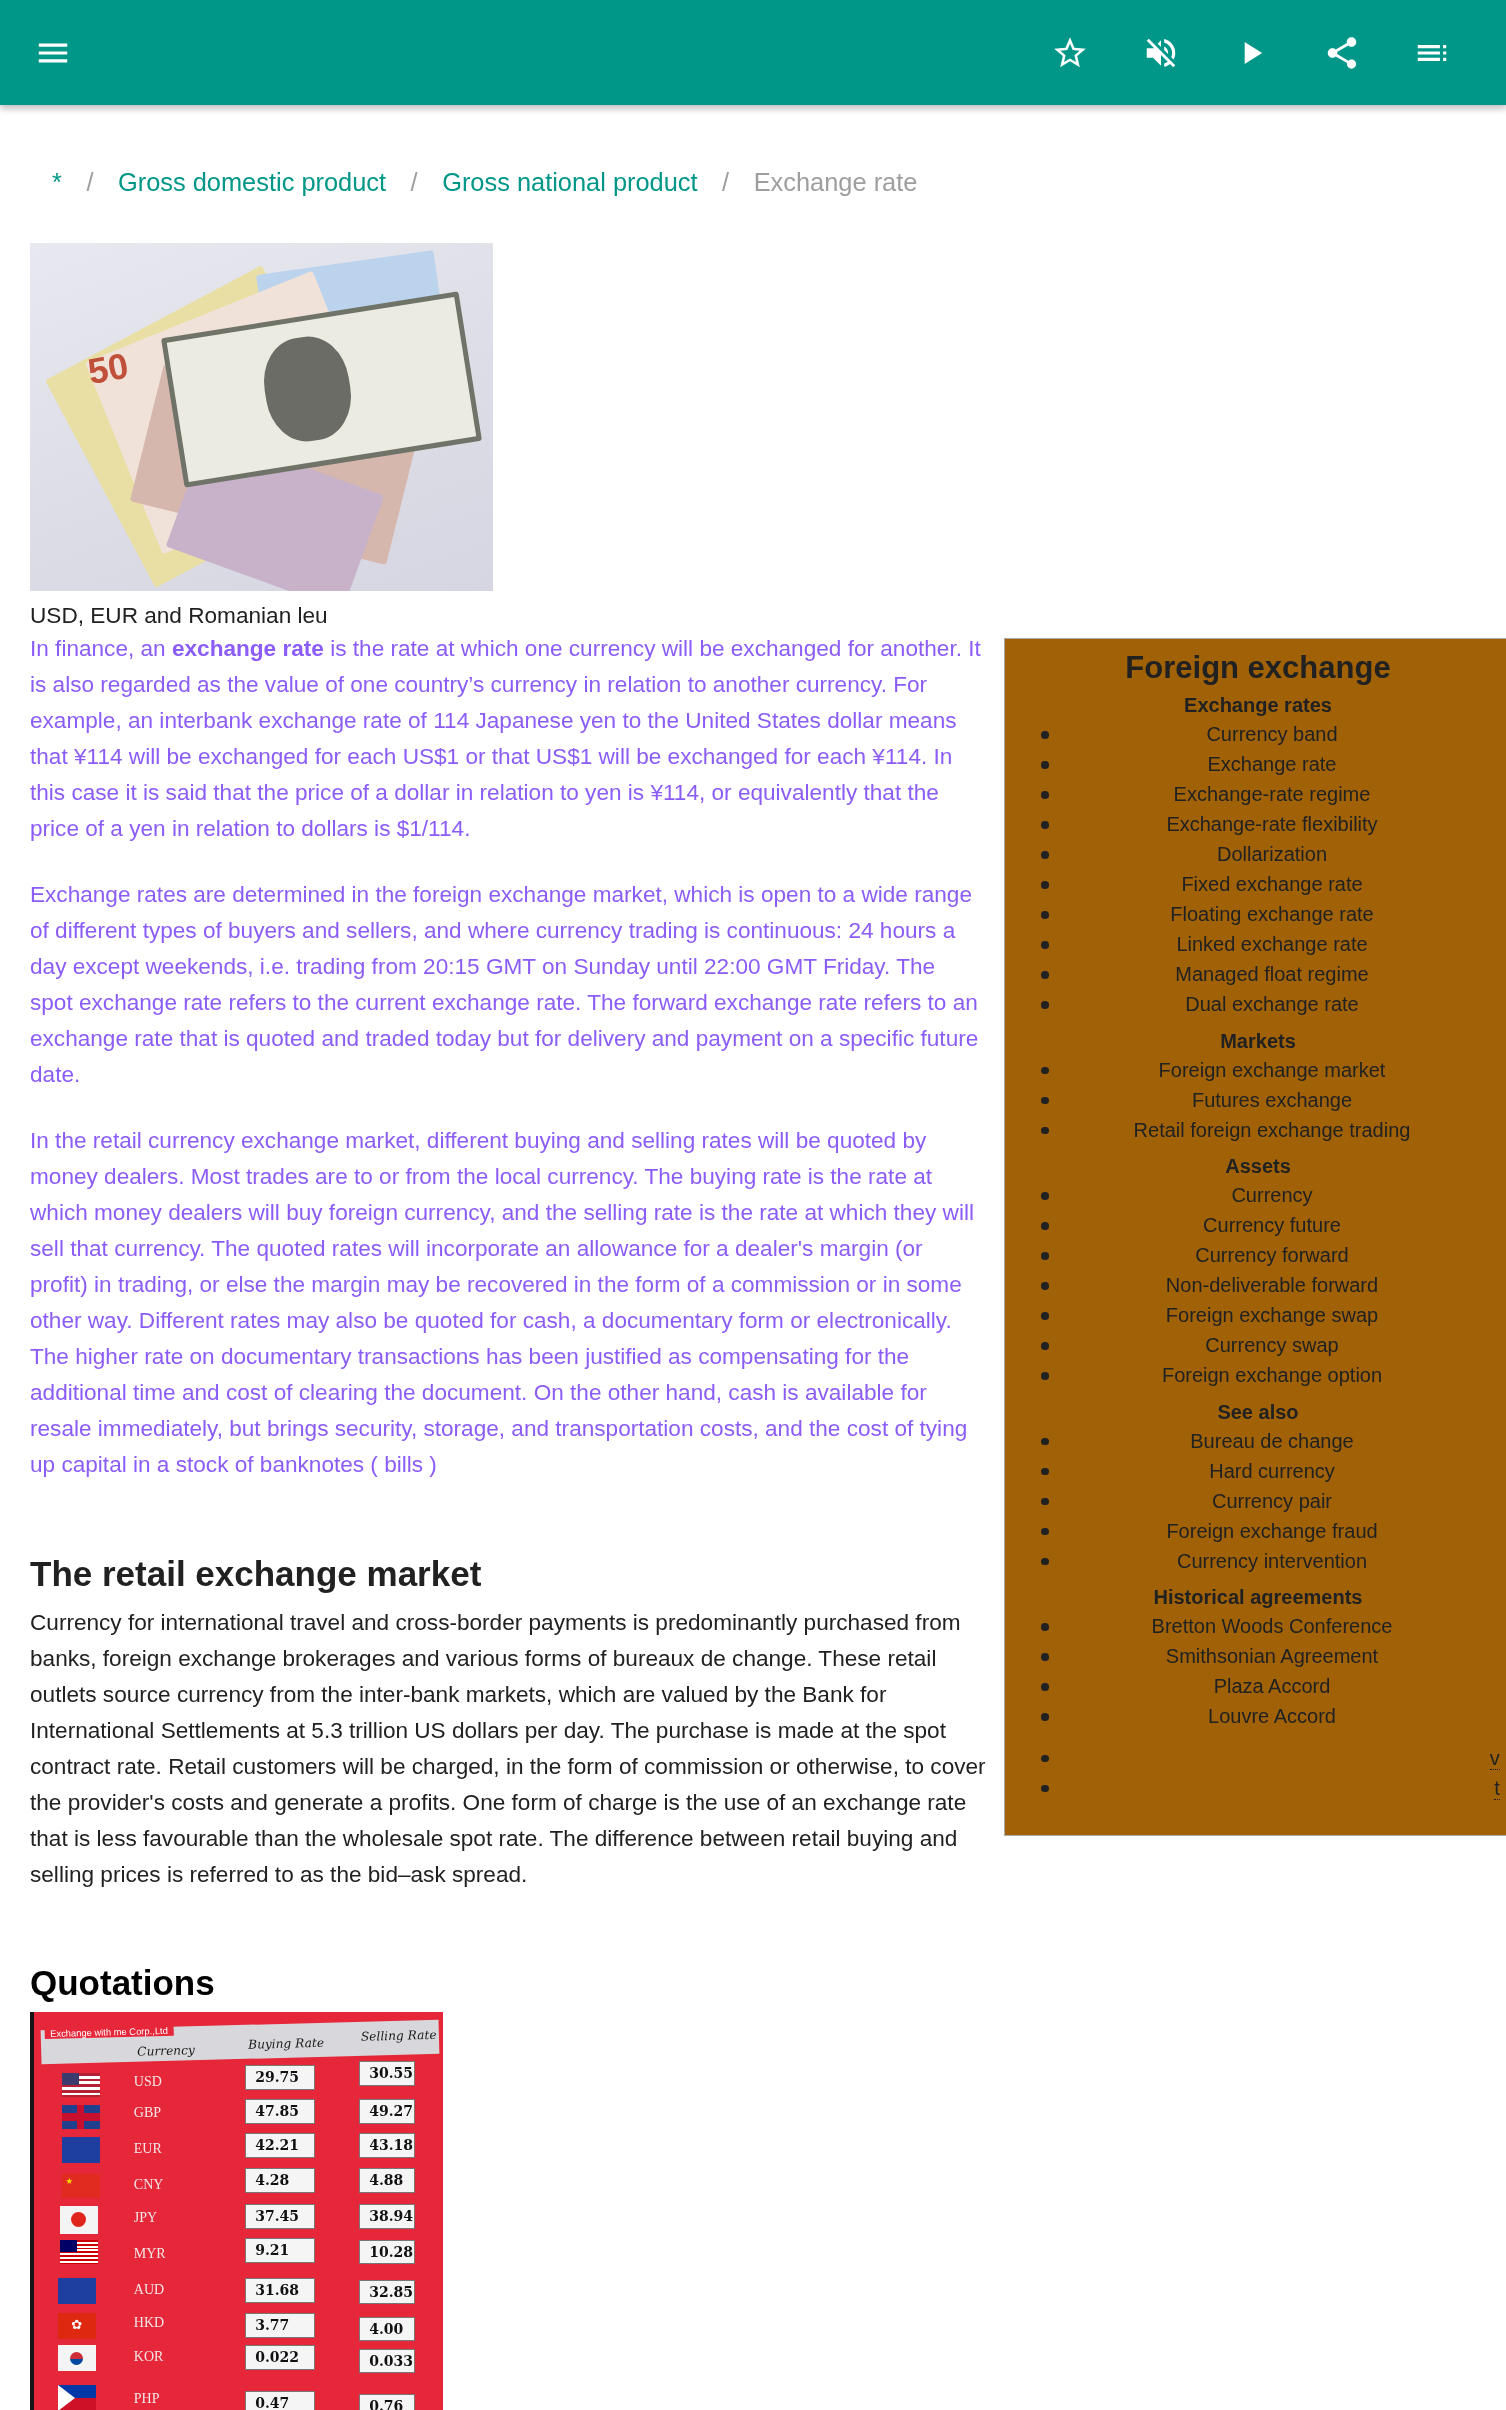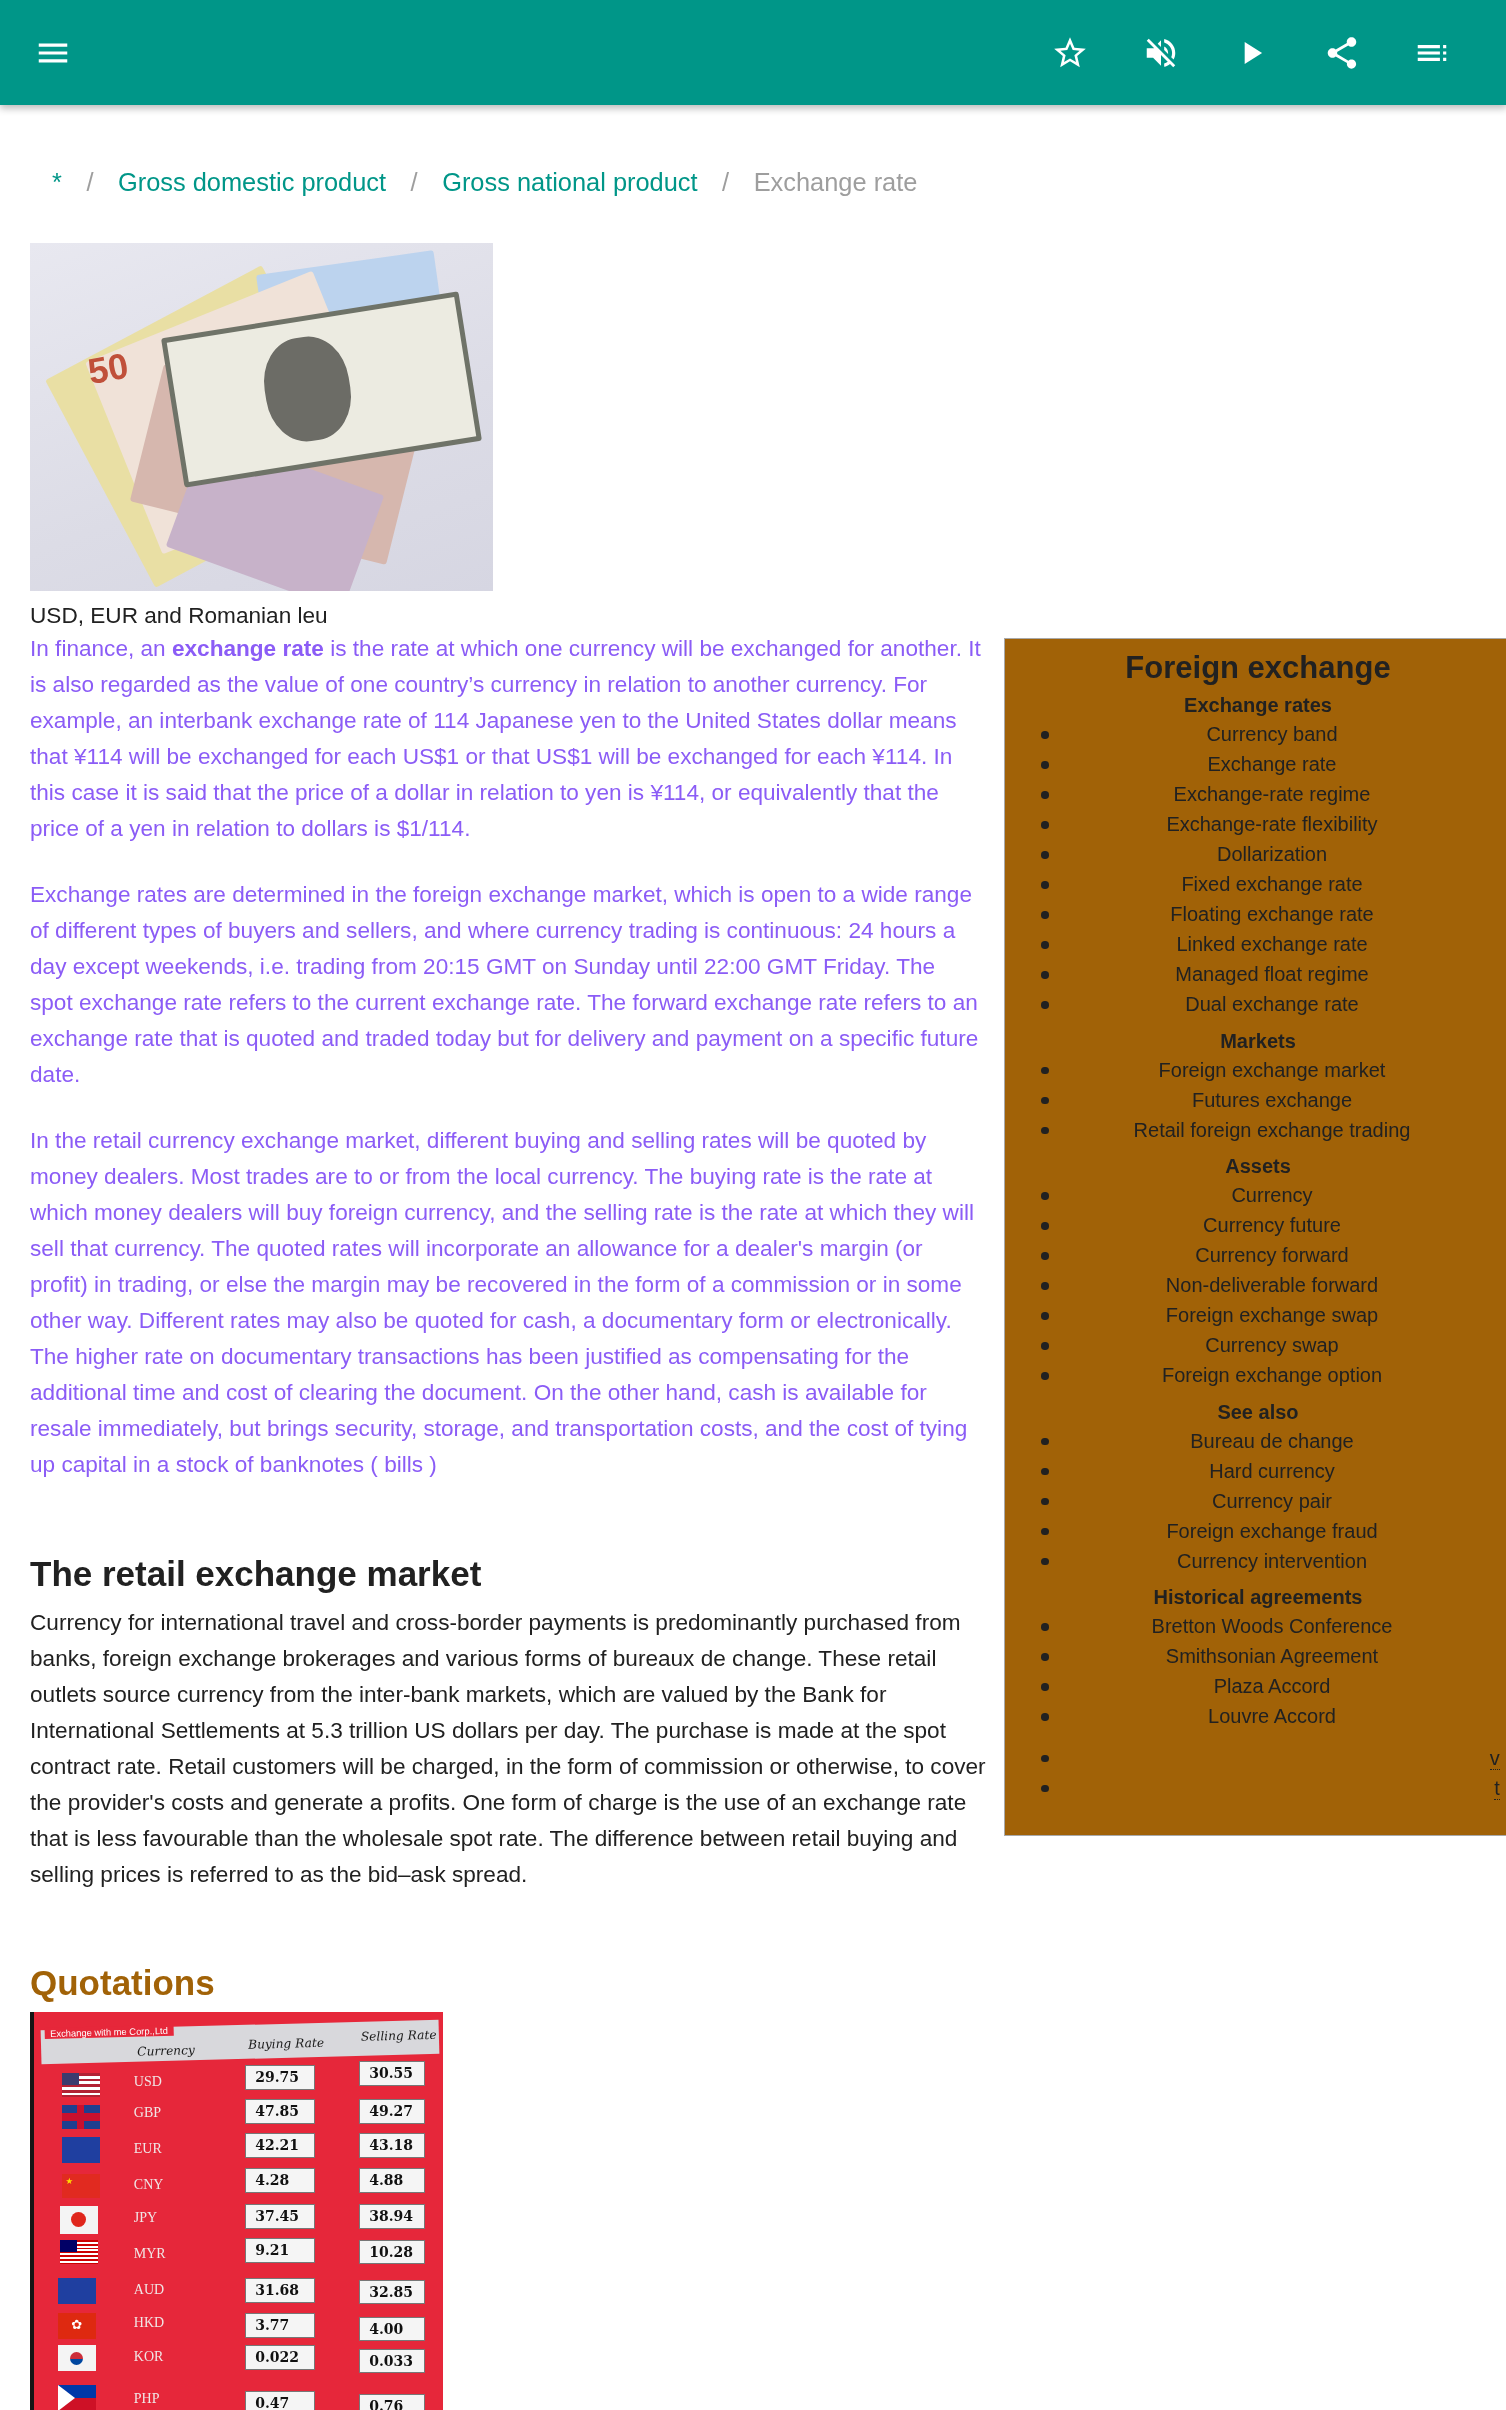--- a/index.html
+++ b/index.html
@@ -28,21 +28,21 @@
   }
   .note { position: absolute; border-radius: 2.8px; }
   .caption1 { position: absolute; left: 30px; top: 603px; font-size: 22.6px; color: #212121; }
 
   .article { position: absolute; left: 30px; top: 631px; width: 953px; font-size: 22.6px; line-height: 36px; color: #8b5cf6; }
   .article p { margin-bottom: 30px; }
   .article b { font-weight: bold; }
 
   .h2-retail { position: absolute; left: 30px; top: 1554px; font-size: 35px; font-weight: bold; color: #212121; }
   .retail-para { position: absolute; left: 30px; top: 1605px; width: 960px; font-size: 22.6px; line-height: 36px; color: #212121; }
-  .h2-quot { position: absolute; left: 30px; top: 1963px; font-size: 35px; font-weight: bold; color: #a16207; }
+  .h2-quot { position: absolute; left: 30px; top: 1963px; font-size: 35px; font-weight: bold; color: #000000; }
 
   .infobox {
     position: absolute; left: 1004px; top: 638px; width: 508px; height: 1198px;
     background: #a16207; border: 1.9px solid #a9a9a9; text-align: center;
   }
   .infobox .ib-title { font-size: 31px; font-weight: bold; margin-top: 7.5px; line-height: 41px; }
   .infobox .ib-group-title { font-size: 20px; font-weight: bold; line-height: 28px; margin-top: 3.8px; }
   .infobox ul { list-style: none; }
   .infobox li { position: relative; font-size: 20px; line-height: 30px; color: #212121; cursor: pointer; padding-left: 56px; padding-right: 28px; }
   .infobox li::before { content: ""; position: absolute; left: 36px; top: 12.2px; width: 7.5px; height: 7.5px; border-radius: 50%; background: #212121; }
@@ -54,21 +54,21 @@
   .figure2 { position: absolute; left: 30px; top: 2012px; width: 413px; height: 398px; overflow: hidden; background: #151515; }
   .board { position: absolute; left: 3.8px; top: 0; right: 0; bottom: 0; background: #e6273a; }
   .board-head { position: absolute; left: 7.5px; top: 13px; right: 3.8px; height: 34px; background: #d8d8dc; transform: rotate(-1.5deg); }
   .board-head .corp { position: absolute; left: 3.8px; top: -1.9px; font-size: 9.4px; color: #ffffff; background: #e6273a; padding: 0 5.6px; }
   .board-head .hcol { position: absolute; top: 13px; font-family: "DejaVu Serif", serif; font-style: italic; font-size: 12.2px; color: #1a1a1a; }
   .board-row { position: absolute; left: 0; right: 0; height: 28px; }
   .flag { position: absolute; left: 28px; width: 38px; height: 24.5px; }
   .ccy { position: absolute; left: 100px; top: 3.8px; font-family: "Liberation Serif", serif; font-size: 14px; color: #f0e6e6; }
   .rate { position: absolute; top: 0; width: 70px; height: 24.5px; background: #f5f5f5; border: 0.9px solid #777; font-family: "DejaVu Serif", serif; font-weight: bold; font-size: 14px; color: #111; padding-left: 9.4px; line-height: 22.6px; }
   .rate.buy { left: 211px; }
-  .rate.sell { left: 325px; width: 66px; }
+  .rate.sell { left: 325px; width: 56px; }
 </style>
 </head>
 <body>
 
 <div class="appbar">
   <div class="icon-btn" style="left:26px;">
     <svg viewBox="0 0 24 24">
         <path d="M3 6h18v2H3zM3 11h18v2H3zM3 16h18v2H3z"></path>
       </svg>
   </div>

